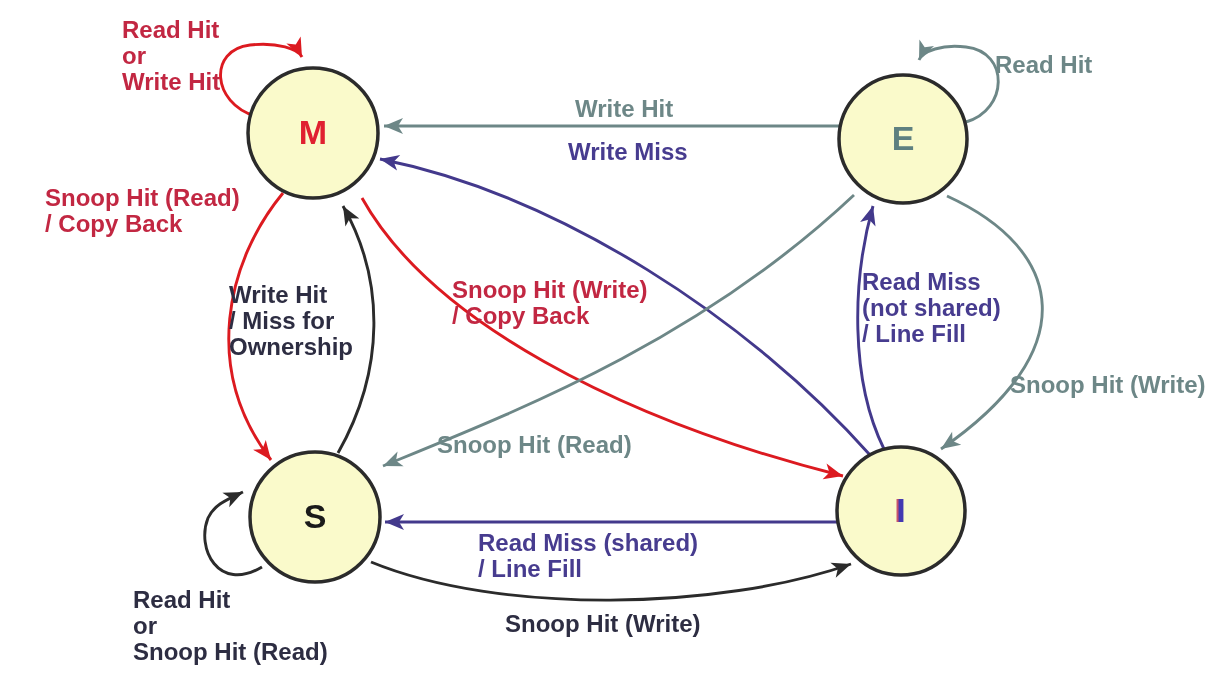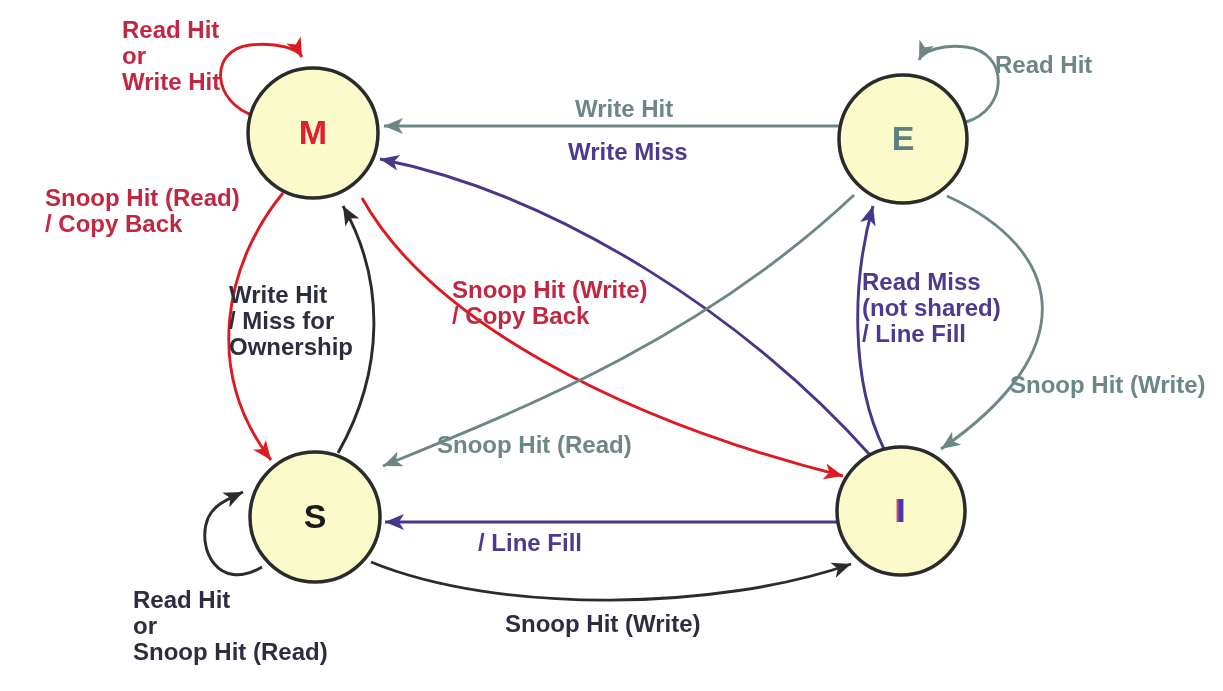--- a/index.html
+++ b/index.html
@@ -122,20 +122,21 @@
 
   <div class="lbl lbl-gray" style="left:1010px;top:372px;">
     <div>Snoop Hit (Write)</div>
   </div>
 
   <div class="lbl lbl-gray" style="left:437px;top:432px;">
     <div>Snoop Hit (Read)</div>
   </div>
 
   <div class="lbl lbl-purple" style="left:478px;top:530px;">
+    <div>Read Miss (shared)</div>
     <div>/ Line Fill</div>
   </div>
 
   <div class="lbl lbl-dark" style="left:505px;top:611px;">
     <div>Snoop Hit (Write)</div>
   </div>
 
   <div class="lbl lbl-dark" style="left:133px;top:587px;">
     <div>Read Hit</div>
     <div>or</div>

